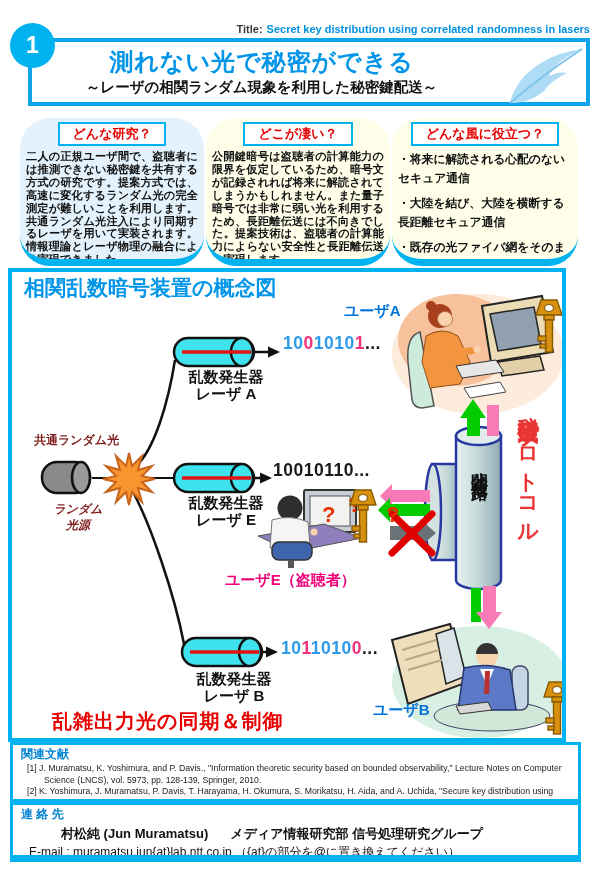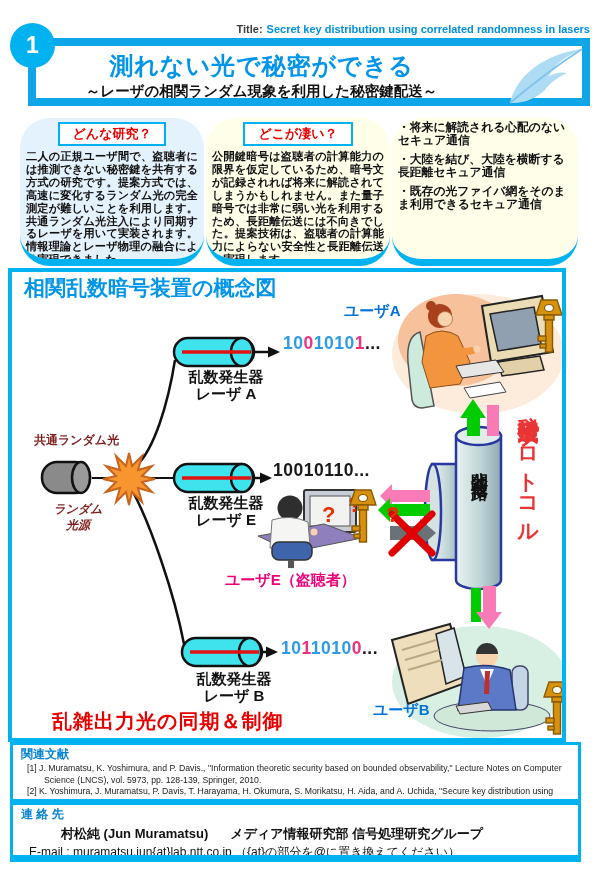--- a/index.html
+++ b/index.html
@@ -3,34 +3,34 @@
 <meta charset="utf-8">
 <style>
   * { margin:0; padding:0; box-sizing:border-box; }
   body { background:#fff; font-family:"Liberation Sans","DejaVu Sans",sans-serif; }
   .page { position:relative; width:600px; height:880px; background:#ffffff; overflow:hidden; }
 
   
   .top-title { position:absolute; top:23px; right:10px; font-size:11px; font-weight:bold; white-space:nowrap; }
   .top-title .lbl { color:#3a3a3a; }
   .top-title .en  { color:#0090E0; margin-left:4px; }
-  .title-box { position:absolute; left:28px; top:38px; width:562px; height:68px; border:8px solid #0ea5e9; background:#fff; text-align:center; padding-right:95px; }
+  .title-box { position:absolute; left:28px; top:38px; width:562px; height:68px; border:4px solid #0ea5e9; background:#fff; text-align:center; padding-right:95px; }
   .page-circle { position:absolute; left:10px; top:23px; width:45px; height:45px; border-radius:50%; background:#00B2F0; color:#fff; font-size:23px; font-weight:bold; text-align:center; line-height:45px; z-index:5; }
   .title-ja { margin-top:4px; font-size:24px; font-weight:bold; color:#0095E8; letter-spacing:1px; }
   .subtitle { font-size:14.5px; font-weight:bold; color:#111; }
   .feather { position:absolute; right:14px; top:46px; }
 
   
   .col { position:absolute; top:118px; height:148px; border-bottom:7px solid #00B2F0; padding:3px 6px 0 6px; overflow:hidden;border-radius:30px; }
   .col1 { left:20px;  width:184px; background:#E3F2FC; }
   .col2 { left:206px; width:184px; background:#FFFFE9; }
   .col3 { left:392px; width:186px; background:#FFFFE9; }
   .col-head { display:table; margin:1px auto 4px auto; background:#fff; border:2px solid #00B2F0; color:#E60000; font-size:13px; font-weight:bold; padding:1px 13px; white-space:nowrap; }
   .col-body { font-size:11.2px; line-height:12.9px; font-weight:bold; color:#111; text-align:justify; }
-  .col-bullet { font-size:11.8px; line-height:13px; font-weight:bold; color:#111; margin-bottom:6px; }
+  .col-bullet { font-size:11.8px; line-height:19px; font-weight:bold; color:#111; margin-bottom:6px; }
 
   
   .diagram { position:absolute; left:8px; top:268px; width:558px; height:474px; border:4px solid #00B2F0; background:#fff; }
   .diagram .inner { position:absolute; inset:0; }
   .dg-title { position:absolute; left:12px; top:2px; font-size:21px; font-weight:bold; color:#0095E8; }
   .abs { position:absolute; white-space:nowrap; }
   .user-lbl-blue { color:#0072D8; font-size:15px; font-weight:bold; }
   .user-lbl-mag  { color:#F00078; font-size:15px; font-weight:bold; }
   .binary { font-size:17.5px; font-weight:bold; letter-spacing:0.5px; }
   .seg-blue { color:#2E9BEA; } .seg-pink { color:#F0317C; } .seg-black { color:#1a1a1a; }
@@ -72,20 +72,21 @@
 
   <div class="col col1">
     <div class="col-head">どんな研究？</div>
     <div class="col-body">二人の正規ユーザ間で、盗聴者には推測できない秘密鍵を共有する方式の研究です。提案方式では、高速に変化するランダム光の完全測定が難しいことを利用します。共通ランダム光注入により同期するレーザを用いて実装されます。情報理論とレーザ物理の融合により実現できました。</div>
   </div>
   <div class="col col2">
     <div class="col-head">どこが凄い？</div>
     <div class="col-body">公開鍵暗号は盗聴者の計算能力の限界を仮定しているため、暗号文が記録されれば将来に解読されてしまうかもしれません。また量子暗号では非常に弱い光を利用するため、長距離伝送には不向きでした。提案技術は、盗聴者の計算能力によらない安全性と長距離伝送を実現します。</div>
   </div>
   <div class="col col3">
+    <div class="col-head">どんな風に役立つ？</div>
     <div class="col-bullet">・将来に解読される心配のないセキュア通信</div>
     <div class="col-bullet">・大陸を結び、大陸を横断する長距離セキュア通信</div>
     <div class="col-bullet">・既存の光ファイバ網をそのまま利用できるセキュア通信</div>
   </div>
 
   <div class="diagram">
     <div class="inner">
       <svg width="550" height="466" viewBox="0 0 550 466" style="position:absolute;left:0;top:0;">
         <defs>
           <linearGradient id="gradCyl" x1="0" y1="0" x2="1" y2="0">

